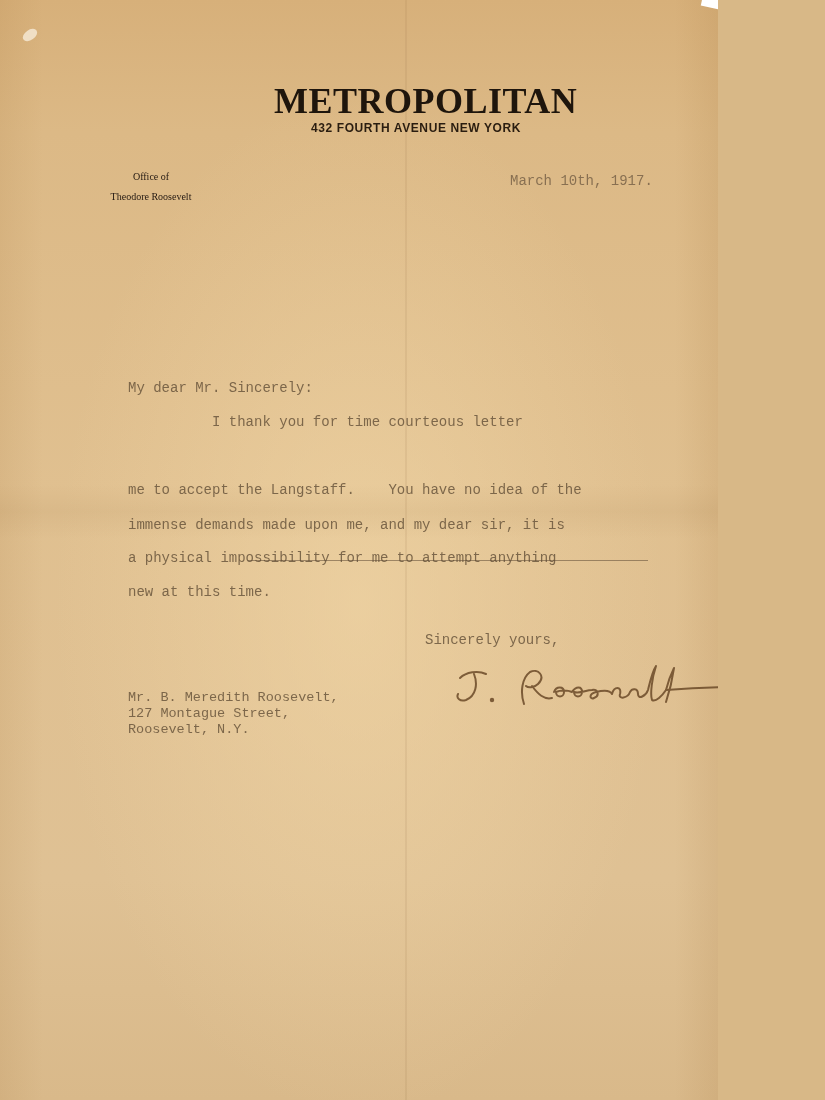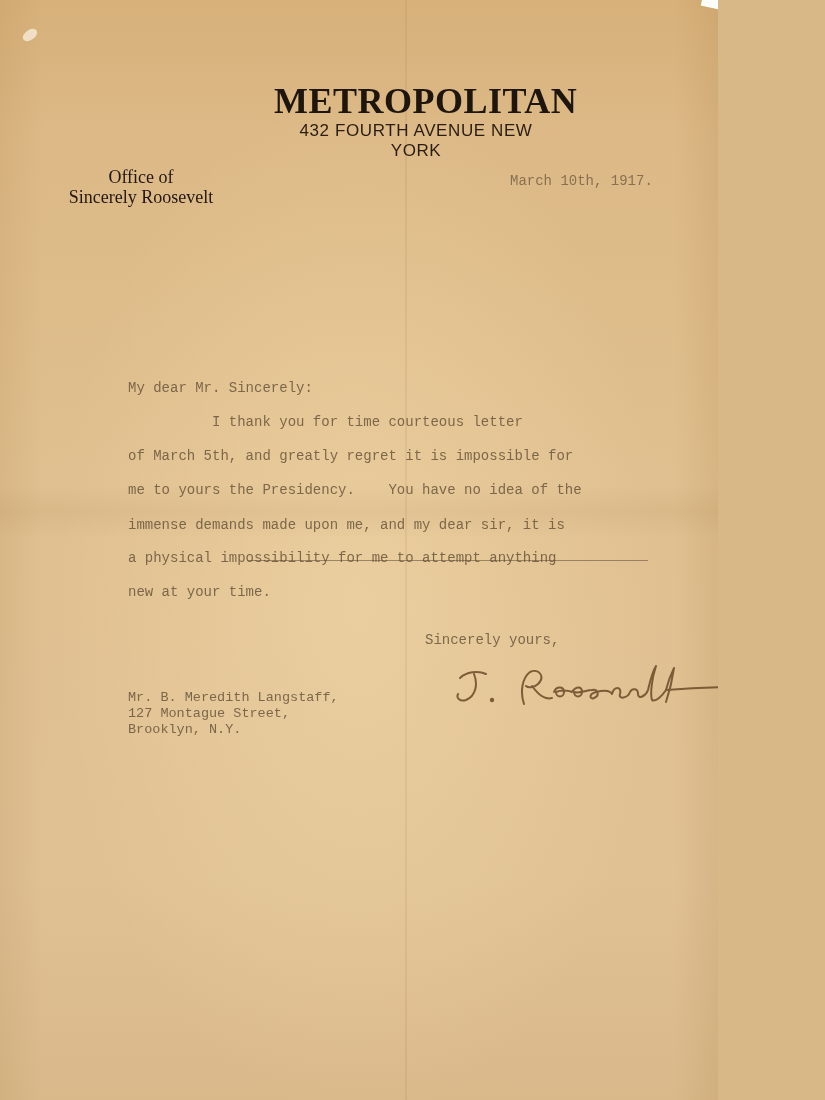--- a/index.html
+++ b/index.html
@@ -21,24 +21,24 @@
   .corner-tr { position: absolute; right: -6px; top: -6px; width: 22px; height: 14px; background: #ffffff; transform: rotate(12deg); }
   .chip-tl { position: absolute; left: 22px; top: 30px; width: 16px; height: 10px; border-radius: 50%;
              background: rgba(245,232,210,0.85); transform: rotate(-35deg); }
   .stain-tr { position: absolute; left: 761px; top: 27px; width: 14px; height: 10px; border-radius: 50%;
               background: rgba(140,80,30,0.6); }
 
   .brand { position: absolute; left: 274px; top: 82px; width: 284px; text-align: center;
            font-family: "Liberation Serif", serif; font-weight: bold; color: #1e150c;
            font-size: 36px; letter-spacing: 0.5px; line-height: 38px; }
   .address { position: absolute; left: 274px; top: 121px; width: 284px; text-align: center;
-             font-family: "Liberation Sans", sans-serif; color: #2a1d10; font-size: 17px; letter-spacing: 0.6px; }
+             font-family: "Liberation Sans", sans-serif; color: #2a1d10; font-size: 12px; letter-spacing: 0.6px; font-weight: bold; }
 
-  .office { position: absolute; left: 65px; top: 167px; width: 152px; text-align: center;
-            font-family: "Liberation Serif", serif; color: #231811; font-size: 18px; line-height: 20px; }
+  .office { position: absolute; left: 75px; top: 167px; width: 152px; text-align: center;
+            font-family: "Liberation Serif", serif; color: #231811; font-size: 10px; line-height: 20px; }
 
   .typed { font-family: "Liberation Mono", "DejaVu Sans Mono", monospace; color: rgba(95,75,52,0.78);
            font-size: 14px; white-space: pre; position: absolute; }
   .date { left: 510px; top: 173px; color: rgba(100,80,58,0.7); }
   .salutation { left: 128px; top: 380px; }
   .body-line { left: 128px; }
   .closing { left: 425px; top: 618px; margin-top: 14px; }
   .addr-line { left: 128px; font-size: 13.5px; }
 
   .strike { position: absolute; left: 248px; top: 560px; width: 400px; height: 1px; background: rgba(95,75,52,0.55); }
@@ -52,40 +52,39 @@
   <div class="fold-v"></div>
   <div class="corner-tr"></div>
   <div class="chip-tl"></div>
   <div class="stain-tr"></div>
 
   <div class="brand">METROPOLITAN</div>
   <div class="address">432 FOURTH AVENUE NEW YORK</div>
 
   <div class="office">
     <div>Office of</div>
-    <div>Sincerely Roosevelt</div>
+    <div>Theodore Roosevelt</div>
   </div>
 
   <div class="typed date">March 10th, 1917.</div>
 
   <div class="typed salutation">My dear Mr. Sincerely:</div>
 
   <div class="typed body-line" style="top:414px">          I thank you for time courteous letter</div>
-  <div class="typed body-line" style="top:448px">of March 5th, and greatly regret it is impossible for</div>
-  <div class="typed body-line" style="top:482px">me to yours the Presidency.    You have no idea of the</div>
+  <div class="typed body-line" style="top:482px">me to accept the Langstaff.    You have no idea of the</div>
   <div class="typed body-line" style="top:550px">a physical impossibility for me to attempt anything</div>
   <div class="typed body-line" style="top:517px">immense demands made upon me, and my dear sir, it is</div>
-  <div class="typed body-line" style="top:584px">new at your time.</div>
+  <div class="typed body-line" style="top:584px">new at this time.</div>
   <div class="strike"></div>
 
   <div class="typed closing">Sincerely yours,</div>
 
-  <div class="typed addr-line" style="top:690px">Mr. B. Meredith Langstaff,</div>
+  <div class="typed addr-line" style="top:690px">Mr. B. Meredith Roosevelt,</div>
   <div class="typed addr-line" style="top:706px">127 Montague Street,</div>
-  <div class="typed addr-line" style="top:722px">Brooklyn, N.Y.</div>
+  <div class="typed addr-line" style="top:722px">Roosevelt, N.Y.</div>
 
   <svg class="signature" viewBox="0 0 360 62">
     <g fill="none" stroke="#6b4a28" stroke-width="2" stroke-linecap="round" stroke-linejoin="round" opacity="0.85">
 
       <path d="M8 18 C14 12 26 10 34 14"></path>
       <path d="M22 14 C26 24 24 36 14 40 C8 42 4 38 6 34"></path>
       <circle cx="40" cy="40" r="1.2" fill="#6b4a28"></circle>
 
       <path d="M72 44 C68 32 70 18 78 12 C86 8 94 16 86 24 C82 28 76 28 74 26"></path>
       <path d="M80 26 C86 34 92 40 100 38"></path>

